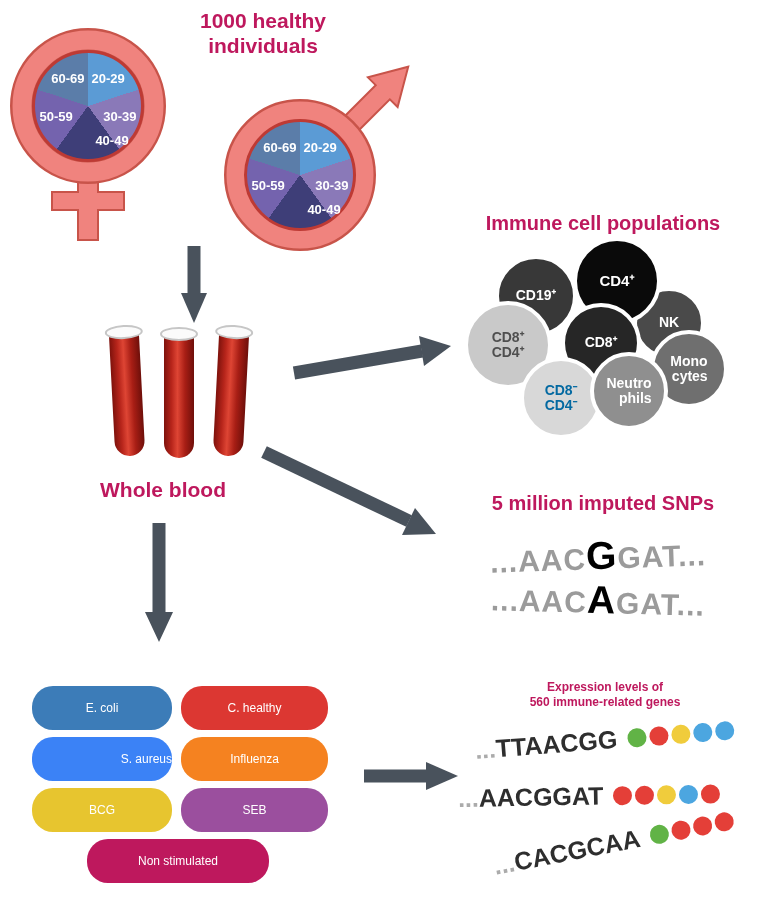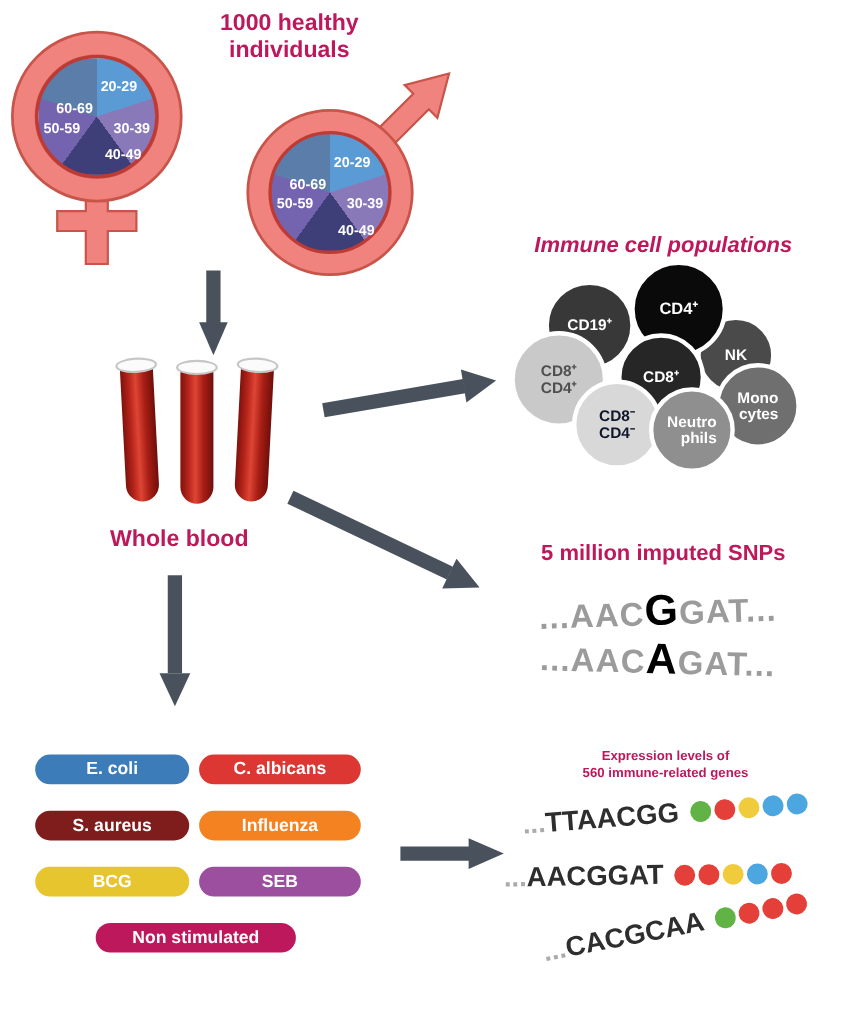--- a/index.html
+++ b/index.html
@@ -3,42 +3,42 @@
 <meta charset="utf-8">
 <title>Study design figure</title>
 <style>
   html,body { margin:0; padding:0; background:#fff; }
   .canvas {
     position:relative; width:771px; height:922px; background:#fff; overflow:hidden;
     font-family:"Liberation Sans", sans-serif;
   }
   .fig-title { position:absolute; font-weight:bold; color:#be185d; text-align:center; }
   #title-individuals { left:168px; top:8px; width:190px; font-size:21px; line-height:1.2; }
-  #title-immune { left:438px; top:212px; width:330px; font-size:20px;font-style:italic; }
+  #title-immune { left:438px; top:212px; width:330px; font-size:20px; }
   #title-snps { left:438px; top:492px; width:330px; font-size:20px; }
   #title-expression { left:440px; top:680px; width:330px; font-size:12px; line-height:1.25; }
   #label-whole-blood { left:68px; top:478px; width:190px; font-size:21px; }
 
   
   .gender-svg { position:absolute; }
   #female-svg { left:10px; top:16px; }
   #male-svg { left:214px; top:52px; }
   .ring-outer { fill:none; stroke:var(--pink-dark); stroke-width:24; }
   .ring-inner { fill:none; stroke:var(--pink); stroke-width:19; }
   .pink-shape { fill:var(--pink); stroke:var(--pink-dark); stroke-width:2; }
 
   
   .pie { position:absolute; width:112px; height:112px; border-radius:50%;
          border:3px solid var(--ring-red); box-sizing:border-box; }
   #pie-female { left:32px; top:50px; }
   #pie-male { left:244px; top:119px; }
   .pie-label { position:absolute; transform:translate(-50%,-50%); font-weight:bold;
                font-size:13px; color:#fff; white-space:nowrap; }
   .pl0 { left:69%; top:24%; } .pl1 { left:80%; top:59%; } .pl2 { left:50%; top:82%;margin-left:24px; }
-  .pl3 { left:20%; top:59%; } .pl4 { left:31%; top:24%;margin-top:20px; }
+  .pl3 { left:20%; top:59%; } .pl4 { left:31%; top:24%; }
 
   
   .arrow-svg { position:absolute; }
   .arrow-shaft { stroke:var(--arrow); stroke-width:13; fill:none; }
   .arrow-head { fill:var(--arrow); stroke:none; }
 
   
   .tube { position:absolute; width:38px; height:136px; }
   #tube-1 { left:108px; top:325px; transform:rotate(-3deg); }
   #tube-2 { left:160px; top:327px; }
@@ -53,34 +53,34 @@
   #cells { position:absolute; left:455px; top:240px; width:280px; height:195px; }
   .cell { position:absolute; border:4px solid #fff; border-radius:50%; box-sizing:border-box;
     display:flex; align-items:center; justify-content:center; text-align:center;
     font-weight:bold; font-size:14px; color:#fff; line-height:1.1; }
   .cell span { white-space:pre-line;text-align:right; }
   #cell-cd19    { left:40px;  top:15px;  width:82px; height:82px; background:#383838; }
   #cell-nk      { left:178px; top:47px;  width:72px; height:72px; background:#4A4A4A; }
   #cell-cd4     { left:118px; top:-3px;  width:88px; height:88px; background:#0A0A0A; font-size:15px; }
   #cell-cd8cd4  { left:9px;   top:61px;  width:88px; height:88px; background:#C9C9C9; color:#4F4F4F; }
   #cell-cd8     { left:106px; top:63px;  width:80px; height:80px; background:#262626; }
-  #cell-cd8ncd4n{ left:65px;  top:105px; width:82px; height:82px; background:#D8D8D8; color:#0f172a; }
+  #cell-cd8ncd4n{ left:65px;  top:117px; width:82px; height:82px; background:#D8D8D8; color:#0369a1; }
   #cell-mono    { left:195px; top:90px;  width:78px; height:78px; background:#6F6F6F; }
   #cell-neutro  { left:135px; top:112px; width:78px; height:78px; background:#8F8F8F; }
 
   
   .snp-row { position:absolute; width:300px; text-align:center; font-weight:bold;
     font-size:30px; color:#9B9B9B; letter-spacing:1px; white-space:nowrap; }
   #snp-row-0 { left:448px; top:534px; transform:rotate(-2deg); }
   #snp-row-1 { left:448px; top:578px; transform:rotate(1.5deg); }
   .snp-var { color:#000; font-size:39px; }
 
   
-  .pill { position:absolute; height:27px; border-radius:21px; display:flex;
-    align-items:center; justify-content:center; color:#fff; font-weight:bold; font-size:16px; }
+  .pill { position:absolute; height:44px; border-radius:21px; display:flex;
+    align-items:center; justify-content:center; color:#fff; font-weight:normal; font-size:12px; }
   #pill-0 { left:32px;  top:686px; width:140px; }
   #pill-1 { left:181px; top:686px; width:147px; }
   #pill-2 { left:32px;  top:737px; width:140px; }
   #pill-3 { left:181px; top:737px; width:147px; }
   #pill-4 { left:32px;  top:788px; width:140px; }
   #pill-5 { left:181px; top:788px; width:147px; }
   #pill-6 { left:87px;  top:839px; width:182px; }
 
   
   .expr-row { position:absolute; display:flex; align-items:center; font-weight:bold;
@@ -206,23 +206,23 @@
 
   <svg class="arrow-svg" style="left:144px; top:520px;" width="30" height="125">
     <line class="arrow-shaft" x1="15" y1="3" x2="15" y2="92"></line>
     <polygon class="arrow-head" points="15,122 1,92 29,92"></polygon>
   </svg>
 
   <div class="pill" id="pill-0" style="background: rgb(60, 124, 184);">
       <span>E. coli</span>
     </div>
   <div class="pill" id="pill-1" style="background: rgb(220, 55, 50);">
-      <span>C. albicans</span>
-    </div>
-  <div class="pill" id="pill-2" style="background: #7f1d1d;">
+      <span>C. healthy</span>
+    </div>
+  <div class="pill" id="pill-2" style="background: #3b82f6; justify-content: flex-end;">
       <span>S. aureus</span>
     </div>
   <div class="pill" id="pill-3" style="background: rgb(245, 130, 32);">
       <span>Influenza</span>
     </div>
   <div class="pill" id="pill-4" style="background: rgb(231, 197, 47);">
       <span>BCG</span>
     </div>
   <div class="pill" id="pill-5" style="background: rgb(155, 79, 158);">
       <span>SEB</span>

